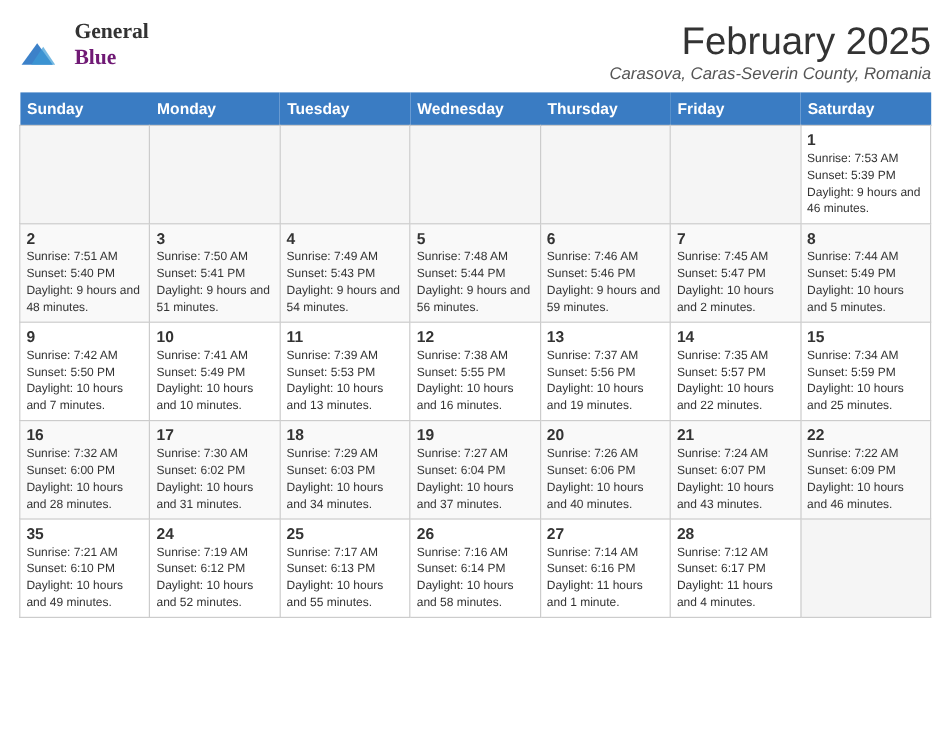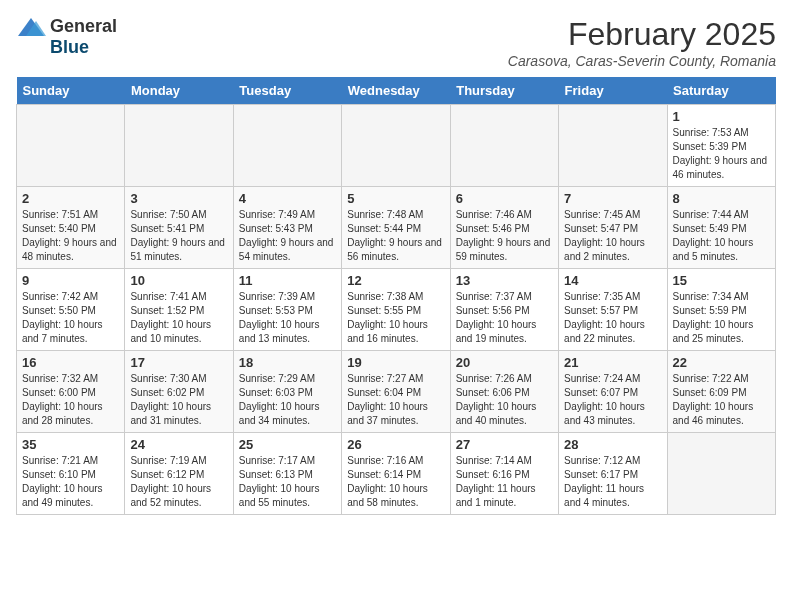--- a/index.html
+++ b/index.html
@@ -11,32 +11,33 @@
       padding: 16px;
     }
     .header-area {
       display: flex;
       justify-content: space-between;
       align-items: flex-start;
       margin-bottom: 8px;
     }
     .logo {
       display: flex;
-      align-items: flex-start;
-      gap: 4px;
+      align-items: flex-end;
+      gap: 16px;
+      font-family: Liberation Serif, serif;
     }
     .logo-text-general {
       font-size: 18px;
       font-weight: bold;
       color: #333;
     }
     .logo-text-blue {
       font-size: 18px;
       font-weight: bold;
-      color: #0c4a6e;
+      color: #701a75;
     }
     .logo-icon {
       width: 30px;
       height: 24px;
     }
     .title-area {
       text-align: right;
     }
     .month-title {
       font-size: 32px;
@@ -186,21 +187,21 @@
       <tr>
         <td>
           <span class="day-number">9</span>
           <div class="day-info">Sunrise: 7:42 AM
 Sunset: 5:50 PM
 Daylight: 10 hours and 7 minutes.</div>
         </td>
         <td>
           <span class="day-number">10</span>
           <div class="day-info">Sunrise: 7:41 AM
-Sunset: 1:52 PM
+Sunset: 5:49 PM
 Daylight: 10 hours and 10 minutes.</div>
         </td>
         <td>
           <span class="day-number">11</span>
           <div class="day-info">Sunrise: 7:39 AM
 Sunset: 5:53 PM
 Daylight: 10 hours and 13 minutes.</div>
         </td>
         <td>
           <span class="day-number">12</span>

